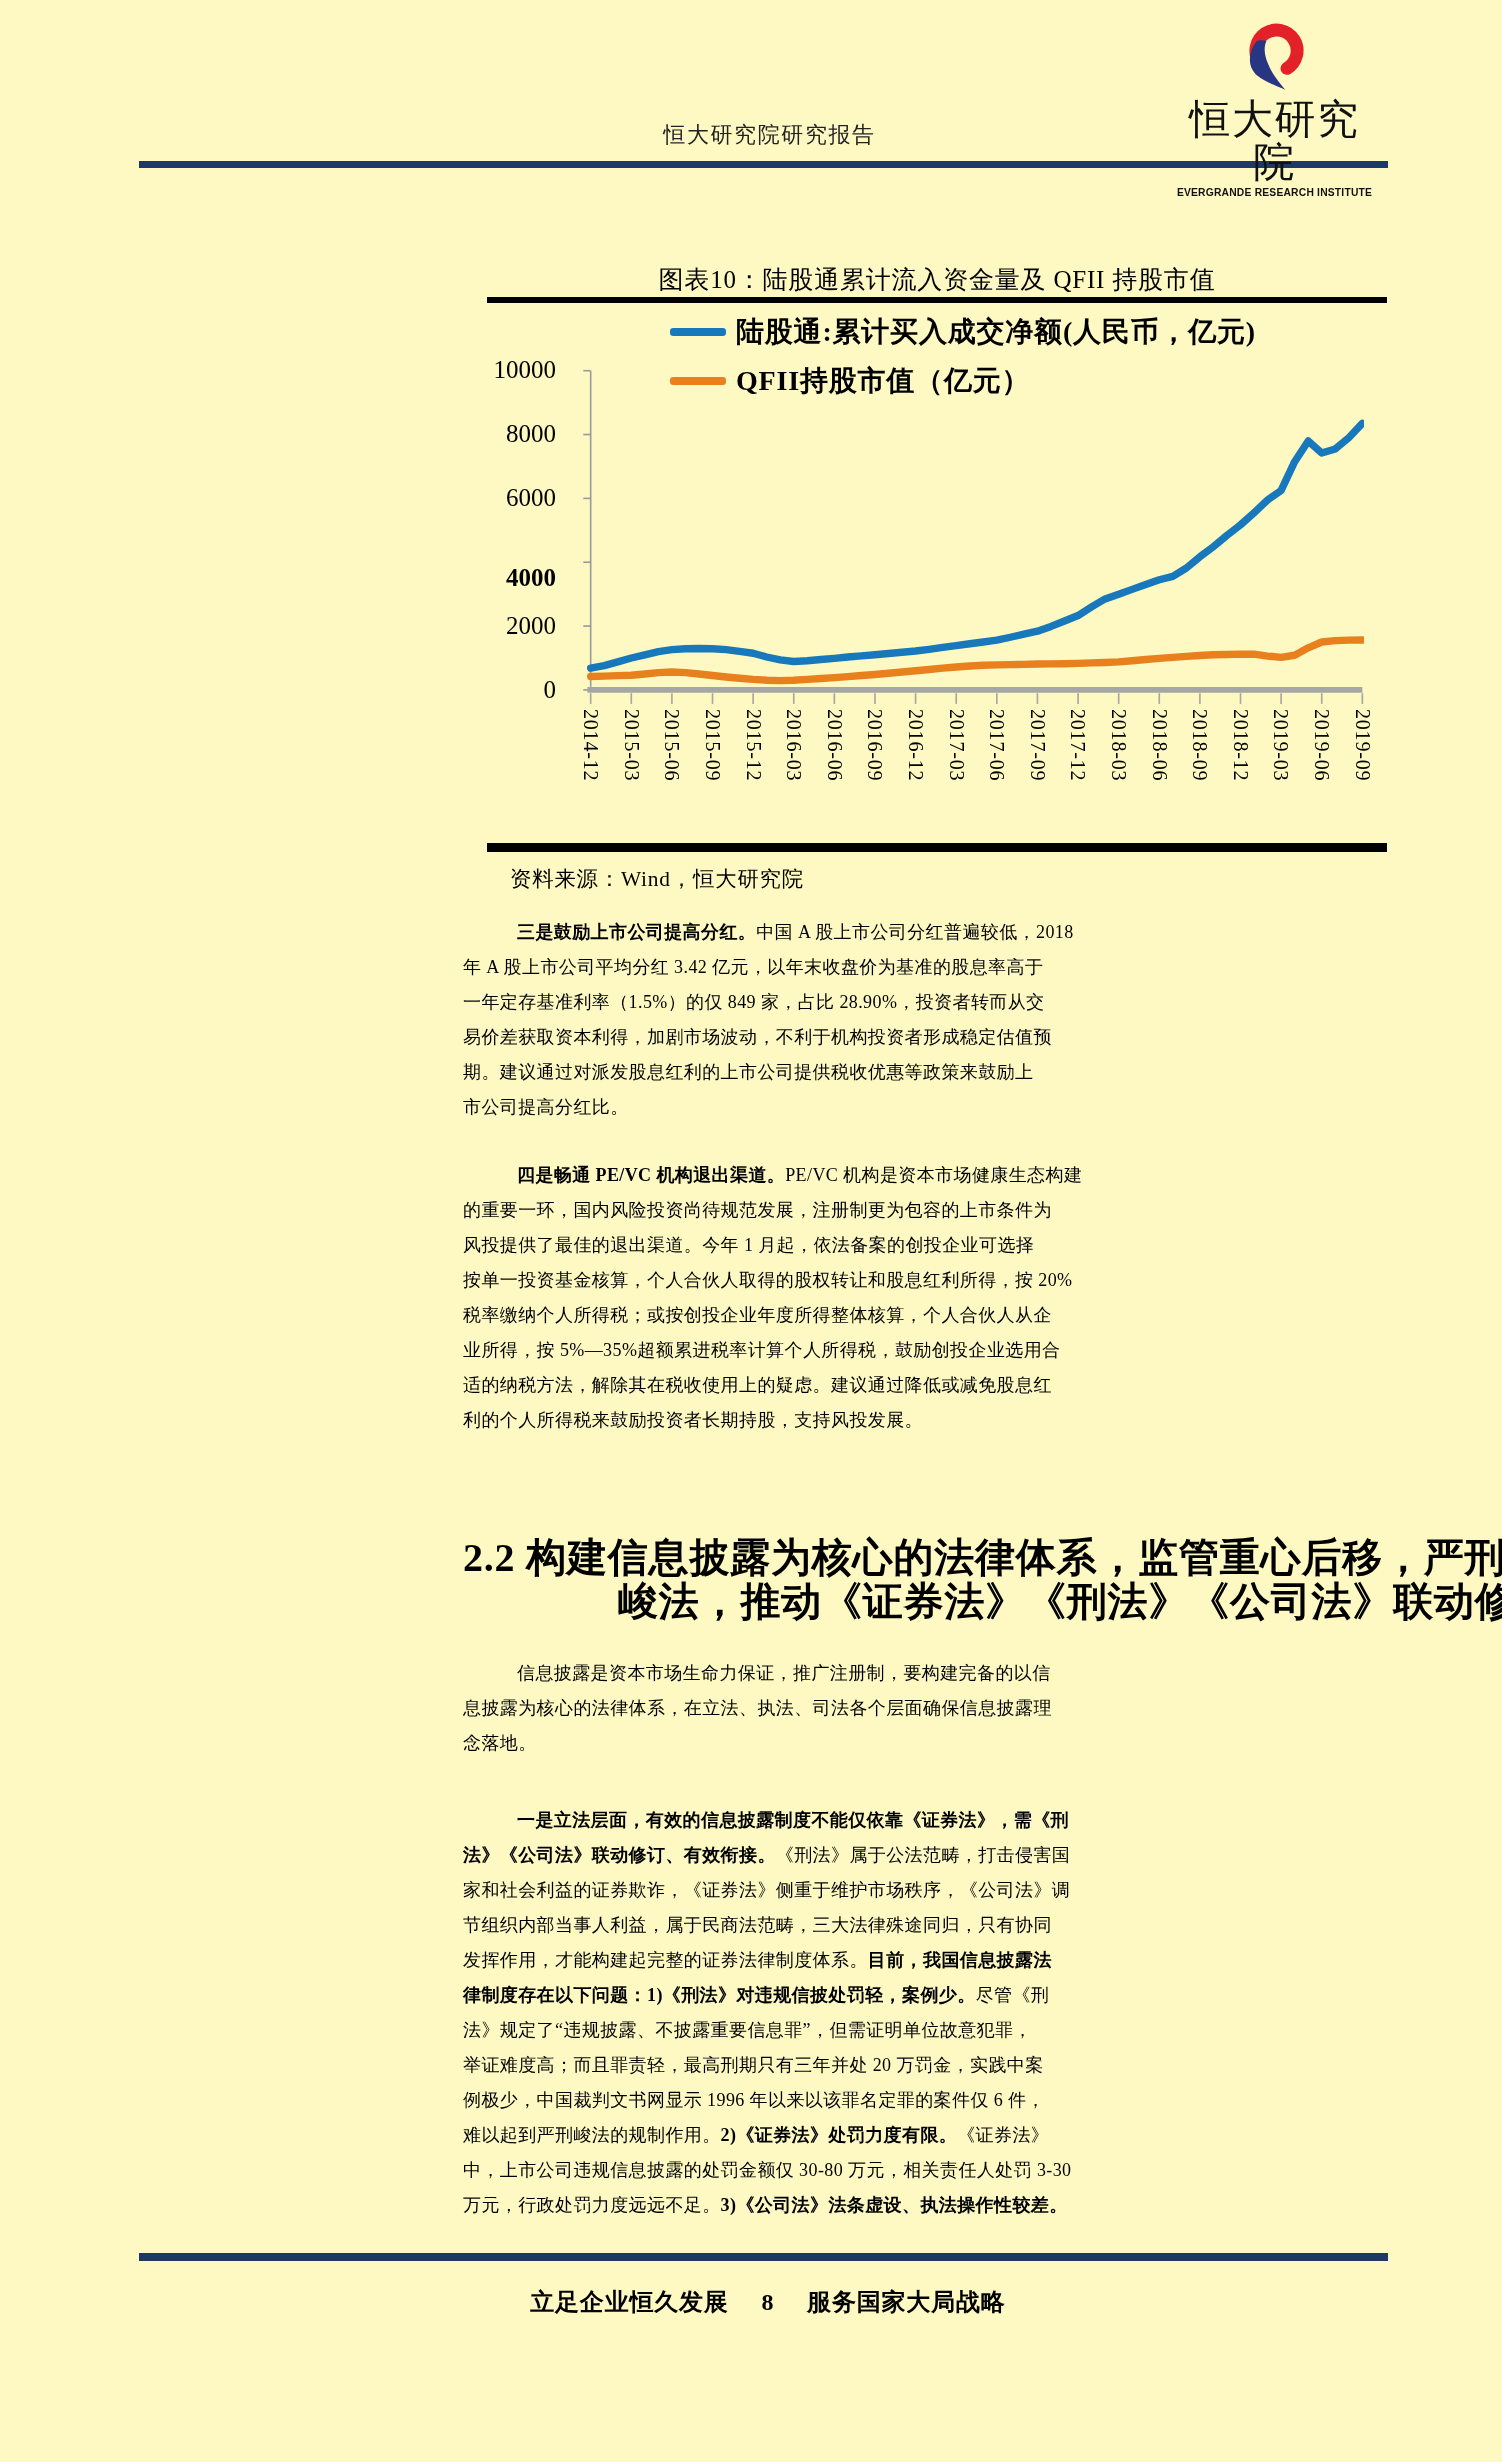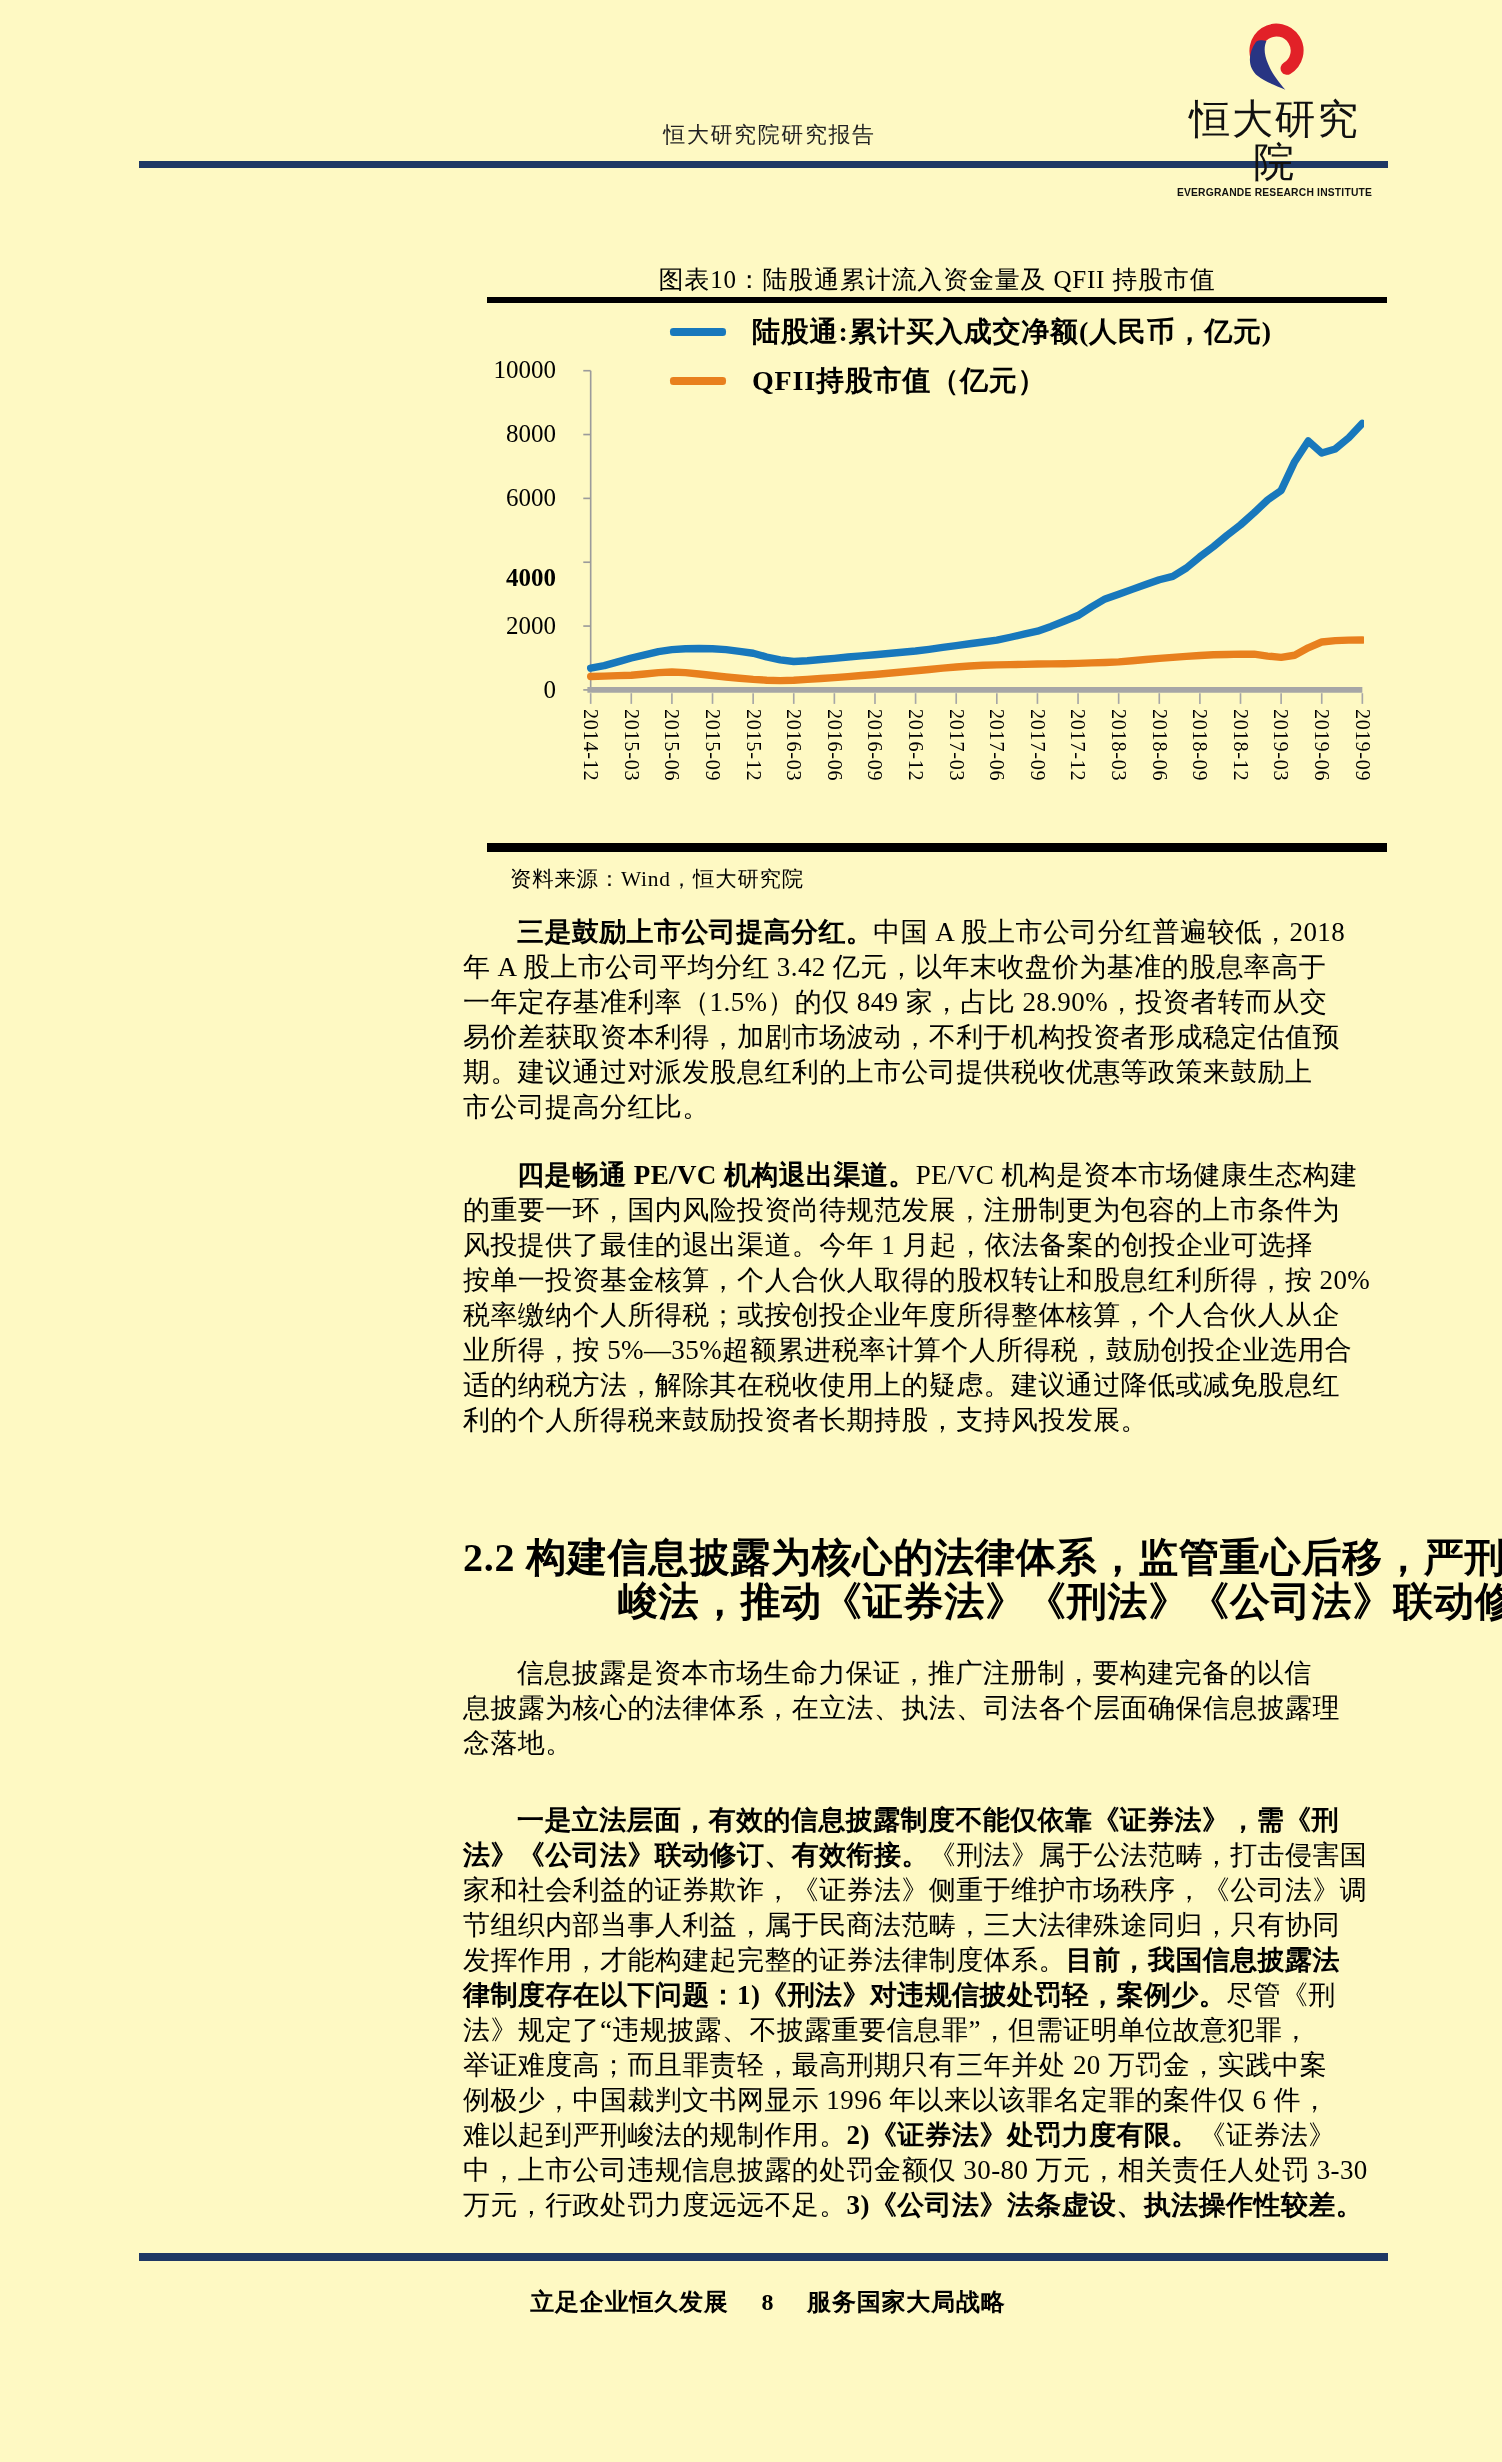--- a/index.html
+++ b/index.html
@@ -15,32 +15,32 @@
         font-family:"Liberation Sans","DejaVu Sans",sans-serif;}
   .logo-cn{font-size:41px;font-weight:400;letter-spacing:1.6px;line-height:1.05;color:#111;}
   .logo-en{font-size:10.3px;font-weight:700;letter-spacing:0.2px;color:#111;margin-top:2.5px;}
   
   .figure{position:absolute;left:487px;top:265px;width:900px;}
   .fig-title{height:30px;line-height:30px;text-align:center;font-size:25px;letter-spacing:0.8px;white-space:nowrap;}
   .rule-black{width:100%;background:#000;}
   .rule-top{height:6.6px;margin-top:1.6px;}
   .rule-bottom{height:9px;}
   .chart-body{position:relative;height:540px;}
-  .legend-row{position:absolute;left:183px;display:flex;align-items:center;gap:26px;justify-content:center;}
+  .legend-row{position:absolute;left:183px;display:flex;align-items:center;gap:10px;justify-content:center;}
   .legend-dash{display:inline-block;width:56px;height:7.4px;border-radius:3.3px;}
   .legend-label{font-size:28px;font-weight:700;white-space:nowrap;letter-spacing:0.8px;}
   #plot{position:absolute;left:79px;top:61px;}
   .ylab{position:absolute;left:0;width:69px;height:28px;line-height:28px;
         text-align:right;font-size:25px;}
   .xlab{position:absolute;top:406px;height:92px;width:23px;writing-mode:vertical-rl;
         font-size:20px;letter-spacing:0.8px;}
   .source{margin-top:11.5px;margin-left:23px;font-size:21.4px;letter-spacing:0.8px;}
   
   .para{position:absolute;left:463px;width:908px;}
-  .tline{height:35px;line-height:35px;font-size:27px;white-space:nowrap;letter-spacing:0.4px;}
+  .tline{height:35px;line-height:35px;font-size:18px;white-space:nowrap;letter-spacing:0.4px;}
   .findent{padding-left:54px;}
   .b{font-weight:700;}
   .heading{position:absolute;left:463px;top:1536px;width:908px;font-weight:700;}
   .heading .hl{height:44px;line-height:44px;font-size:40px;white-space:nowrap;letter-spacing:0.8px;}
   .heading .hl2{padding-left:155px;}
   
   .footer{position:absolute;left:0;top:2286px;width:1503px;text-align:center;
           font-weight:700;font-size:24px;letter-spacing:0.8px;transform:translateX(16.4px);}
   .footer .pgnum{margin:0 26px;}
 </style>

